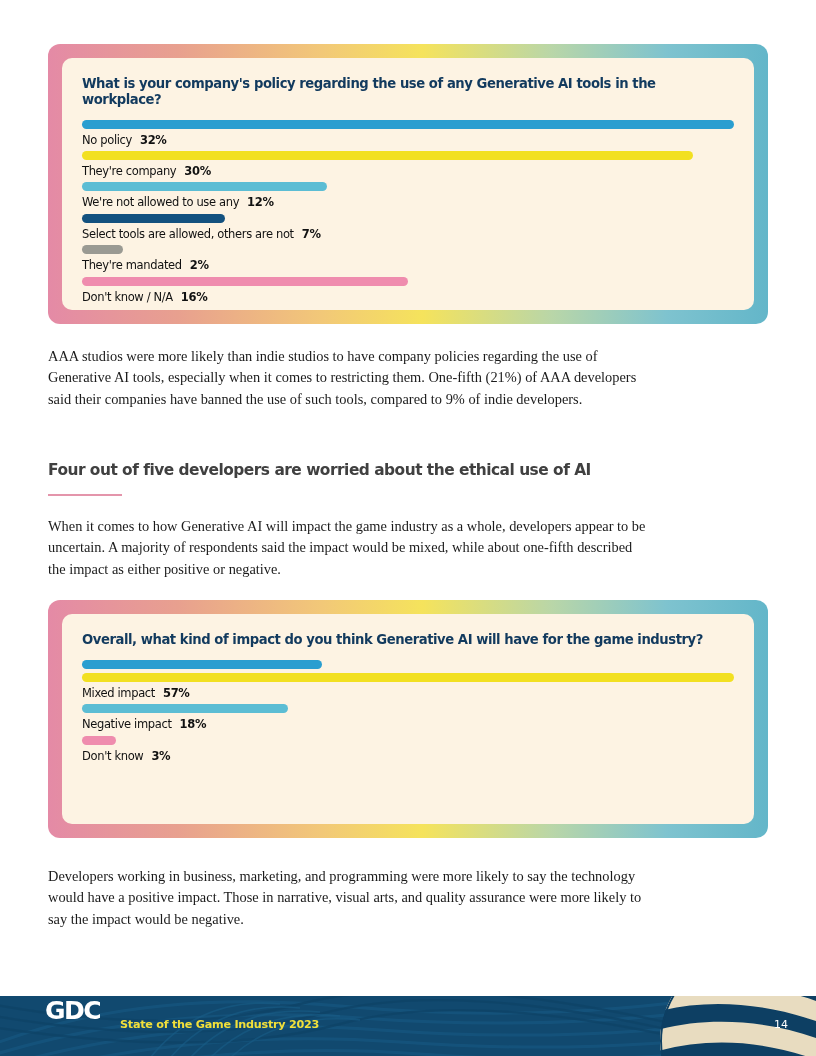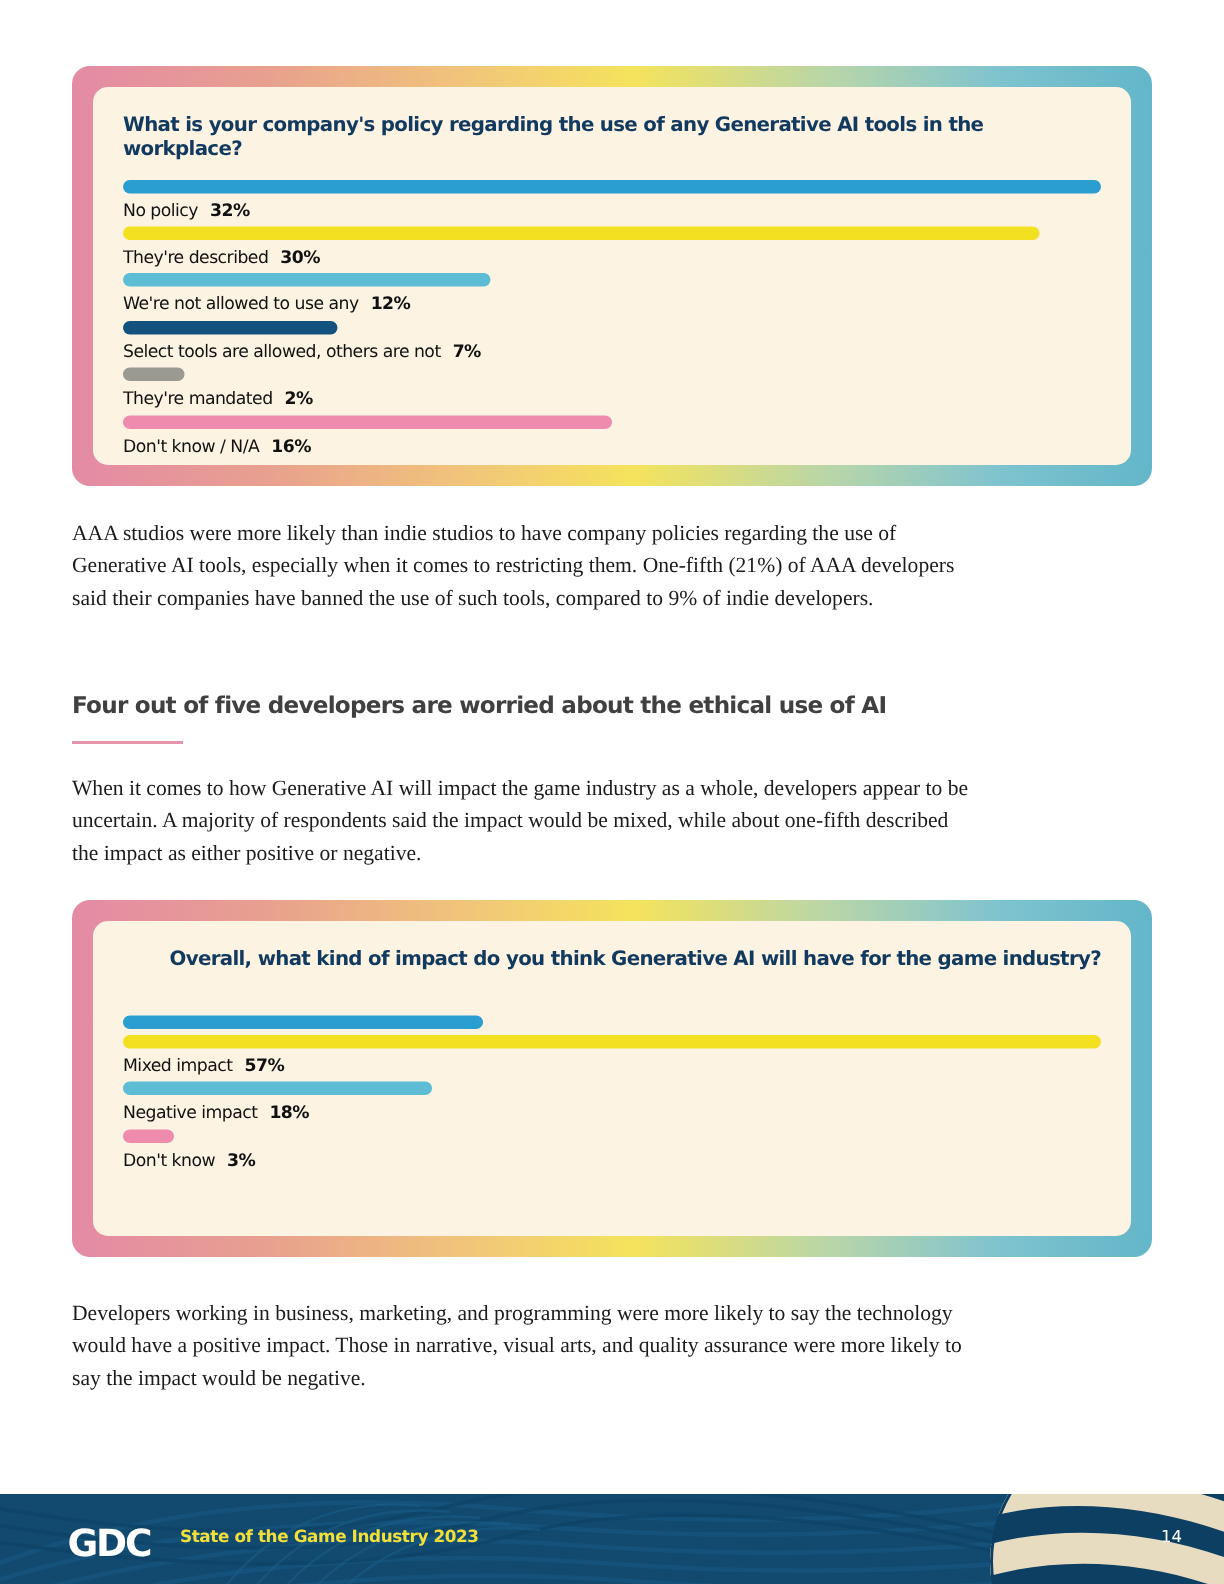--- a/index.html
+++ b/index.html
@@ -50,21 +50,21 @@
 
   .chart-title {
     font-family: "DejaVu Sans", sans-serif;
     font-weight: bold;
     font-size: 13.2px;
     letter-spacing: -0.45px;
     color: #123a5e;
     margin: 0 0 12px 0;
     line-height: 1.2;
   }
-  #chart-card-2 .chart-title { margin-bottom: 29px; text-align: right; }
+  #chart-card-2 .chart-title { margin-bottom: 12px; }
 
   .bar-row {
     margin-bottom: 4px;
   }
   .bar-track {
     height: 9px;
     width: 100%;
     position: relative;
   }
   .bar-fill {
@@ -131,21 +131,21 @@
     overflow: hidden;
   }
   .footer-swirl {
     position: absolute;
     inset: 0;
     opacity: .55;
   }
   .footer-logo {
     position: absolute;
     left: 45px;
-    top: 20px;
+    top: 2px;
     font-family: "DejaVu Sans", sans-serif;
     font-weight: bold;
     font-size: 25px;
     color: #ffffff;
     letter-spacing: -1.5px;
     line-height: 1;
     z-index: 5;
   }
   .footer-tagline {
     position: absolute;
@@ -188,21 +188,21 @@
           <div class="bar-row">
             <div class="bar-track">
               <span class="bar-fill" style="width: 100%; background: rgb(42, 158, 208);"></span>
             </div>
             <div class="bar-label"><span>No policy</span><span class="pct">32%</span></div>
           </div>
           <div class="bar-row">
             <div class="bar-track">
               <span class="bar-fill" style="width: 93.75%; background: rgb(242, 224, 33);"></span>
             </div>
-            <div class="bar-label"><span>They're described</span><span class="pct">30%</span></div>
+            <div class="bar-label"><span>They're company</span><span class="pct">30%</span></div>
           </div>
           <div class="bar-row">
             <div class="bar-track">
               <span class="bar-fill" style="width: 37.5%; background: rgb(92, 189, 212);"></span>
             </div>
             <div class="bar-label"><span>We're not allowed to use any</span><span class="pct">12%</span></div>
           </div>
           <div class="bar-row">
             <div class="bar-track">
               <span class="bar-fill" style="width: 21.875%; background: rgb(19, 81, 127);"></span>

